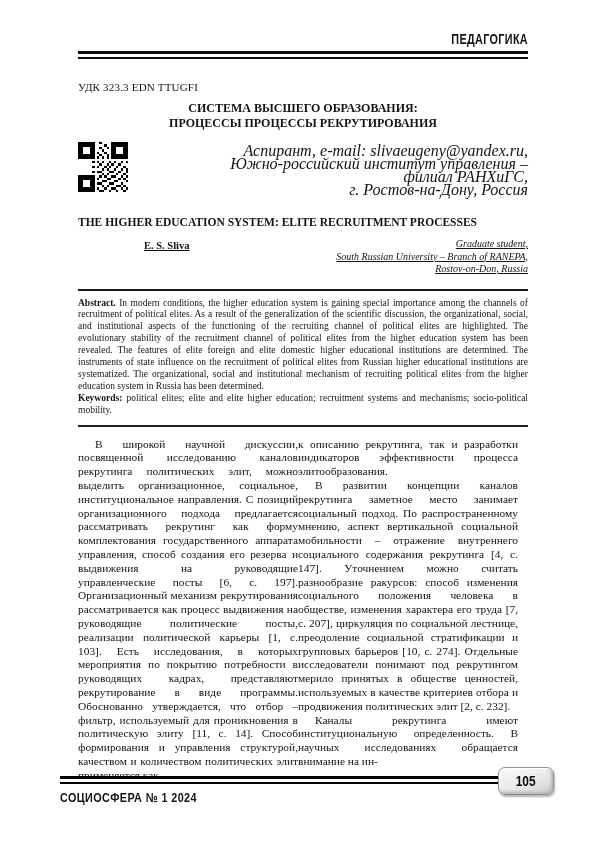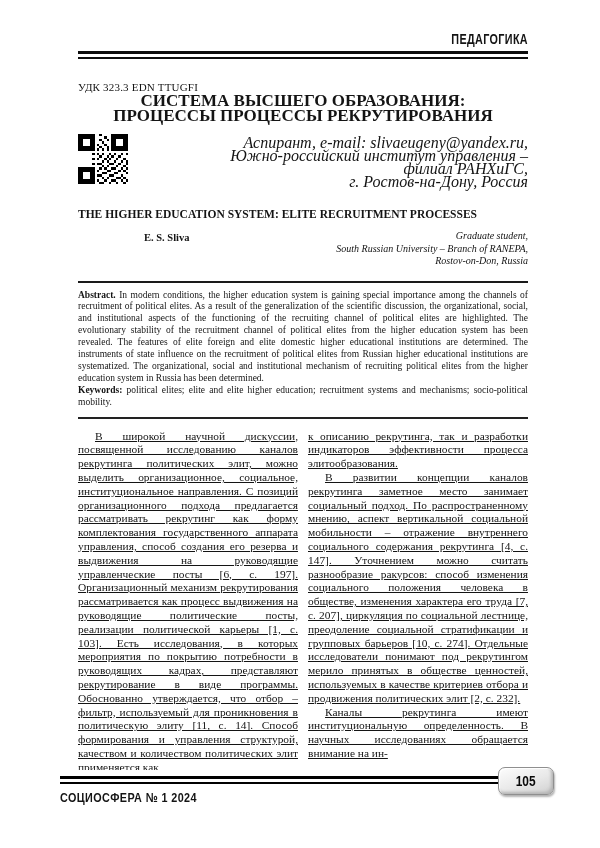--- a/index.html
+++ b/index.html
@@ -10,36 +10,36 @@
   }
   
   .section-label{
     text-align:right;font-family:"Liberation Sans",sans-serif;font-weight:bold;
     font-size:15px;letter-spacing:.5px;transform:scaleX(.72);transform-origin:100% 50%;
     white-space:nowrap;
   }
   .double-rule{height:3px;border-top:3px solid #0d0d0d;border-bottom:2px solid #0d0d0d;margin-top:4px;}
   
   .udc{font-size:11px;margin-top:22px;letter-spacing:.2px;}
-  .title-ru{margin-top:0;text-align:center;font-weight:bold;font-size:17px;line-height:15px;}
+  .title-ru{margin-top:8px;text-align:center;font-weight:bold;font-size:12px;line-height:15px;}
   .author-row{display:flex;margin-top:11px;min-height:58px;}
   .qr{width:50px;height:50px;flex:0 0 50px;}
   .author-name{font-weight:bold;font-size:11px;margin-left:20px;padding-top:4px;white-space:nowrap;}
   .affil{flex:1;text-align:right;font-style:italic;font-size:16px;line-height:13px;padding-top:2px;}
   .title-en{margin-top:16px;font-weight:bold;font-size:11.5px;}
-  .author-row-en{display:flex;margin-top:10px;}
+  .author-row-en{display:flex;margin-top:10px;text-decoration:underline;}
   .author-name-en{font-weight:bold;font-size:10.5px;margin-left:66px;padding-top:2px;white-space:nowrap;}
   .affil-en{flex:1;text-align:right;font-style:italic;font-size:10px;line-height:12.5px;}
   .thin-rule{border-top:2px solid #1a1a1a;margin-top:13px;}
   
   .abstract{margin-top:7px;font-size:9.5px;line-height:11.9px;text-align:justify;}
   .abstract p{margin:0;}
   .mid-rule{border-top:2px solid #222;margin-top:8px;}
   
-  .columns{display:flex;gap:10px;margin-top:11px;height:340px;overflow:hidden;text-decoration:underline;}
+  .columns{display:flex;margin-top:11px;height:340px;overflow:hidden;}
   .col{width:220px;font-size:11.4px;line-height:13.8px;text-align:justify;hyphens:auto;-webkit-hyphens:auto;}
   .col p{margin:0;}
   .col p.ind{text-indent:17px;}
   
   .footer{position:absolute;left:60px;right:50px;top:776px;}
   .footer-rule{height:3px;border-top:3px solid #000;border-bottom:2px solid #000;}
   .journal-name{
     margin-top:6px;font-family:"Liberation Sans",sans-serif;font-weight:bold;font-size:13.5px;
     transform:scaleX(.8);transform-origin:0 50%;white-space:nowrap;letter-spacing:.5px;
   }

